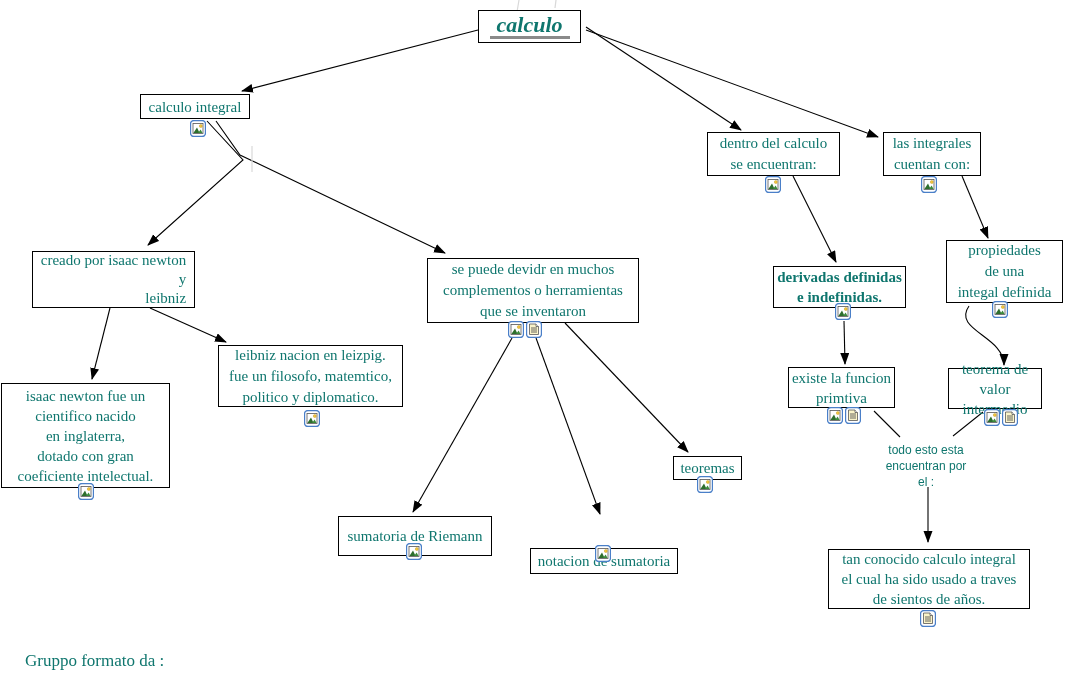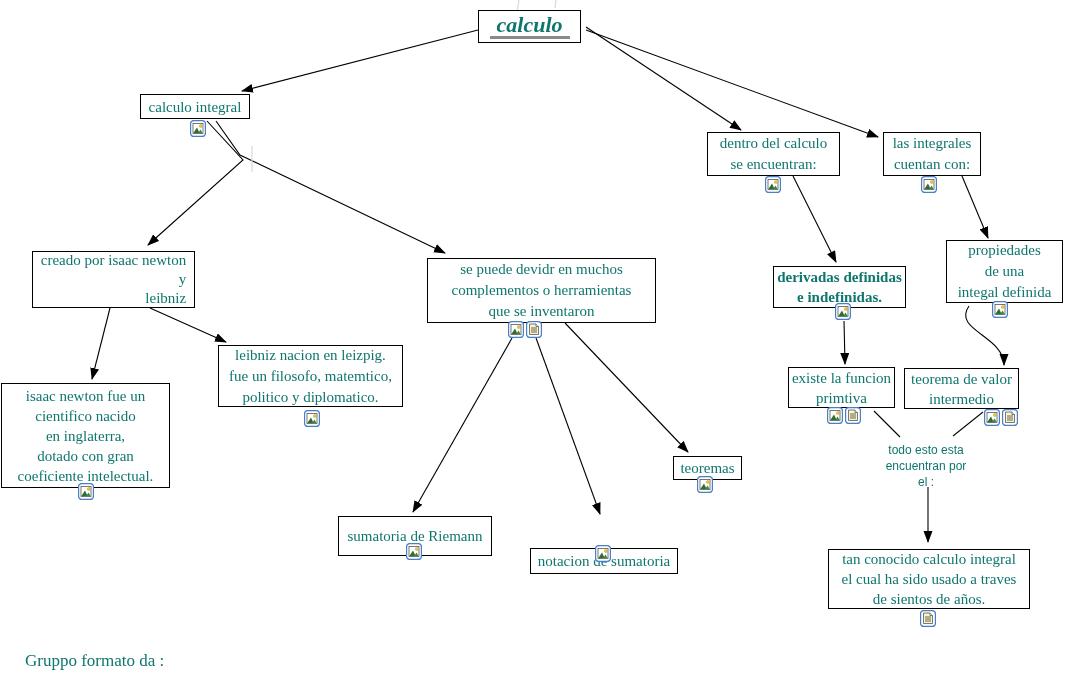--- a/index.html
+++ b/index.html
@@ -85,21 +85,21 @@
 dotado con gran
 coeficiente intelectual.</span>
   </div>
 
   <div class="node" style="left:218px;top:345px;width:185px;height:62px;line-height:21px;">
     <span>leibniz nacion en leizpig.
 fue un filosofo, matemtico,
 politico y diplomatico.</span>
   </div>
 
-  <div class="node" style="left:427px;top:258px;width:229px;height:65px;line-height:21px;">
+  <div class="node" style="left:427px;top:258px;width:212px;height:65px;line-height:21px;">
     <span>se puede devidr en muchos
 complementos o herramientas
 que se inventaron</span>
   </div>
 
   <div class="node" style="left:338px;top:516px;width:154px;height:40px;">
     <span>sumatoria de Riemann</span>
   </div>
 
   <div class="node" style="left:530px;top:548px;width:148px;height:26px;">
@@ -119,21 +119,21 @@
     <span>existe la funcion
 primtiva</span>
   </div>
 
   <div class="node" style="left:946px;top:240px;width:117px;height:63px;line-height:21px;">
     <span>propiedades
 de una
 integal definida</span>
   </div>
 
-  <div class="node" style="left:904px;top:368px;width:115px;height:41px;align-items:center;">
+  <div class="node" style="left:948px;top:368px;width:94px;height:41px;align-items:center;">
     <span>teorema de valor
 intermedio</span>
   </div>
 
   <div class="node noborder" style="left:866px;top:442px;width:120px;height:48px;">
     <span>todo esto esta
 encuentran por
 el :</span>
   </div>
 

